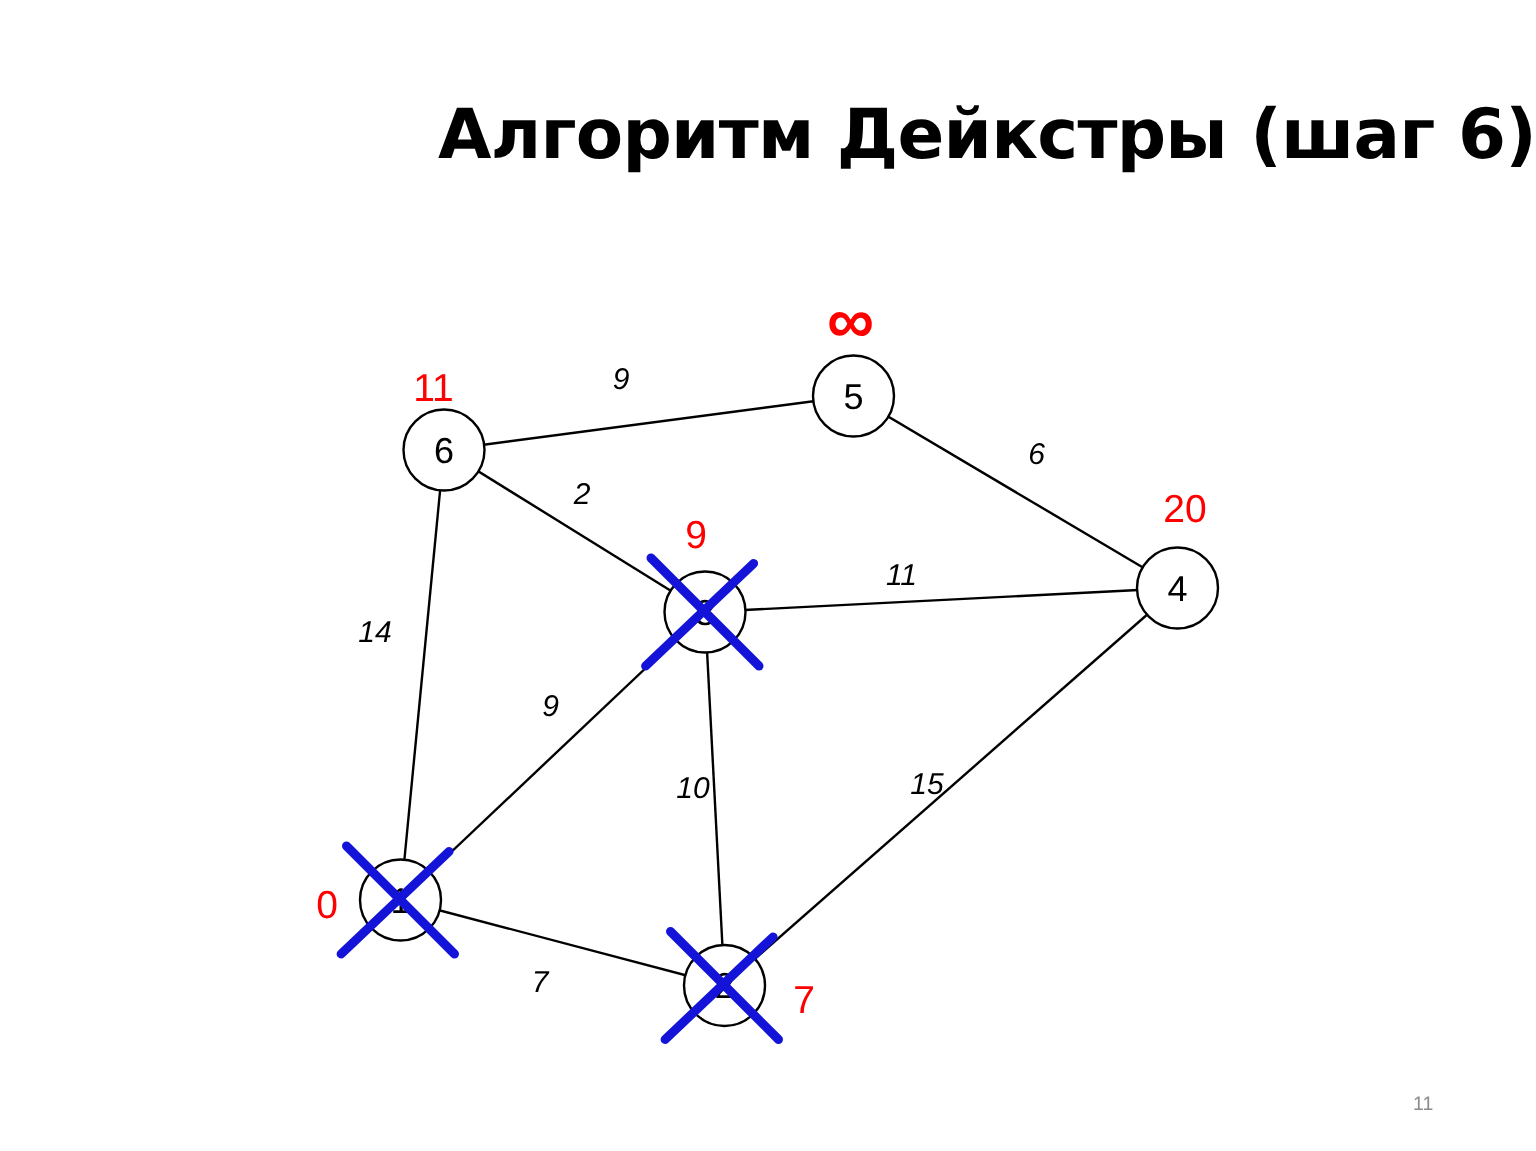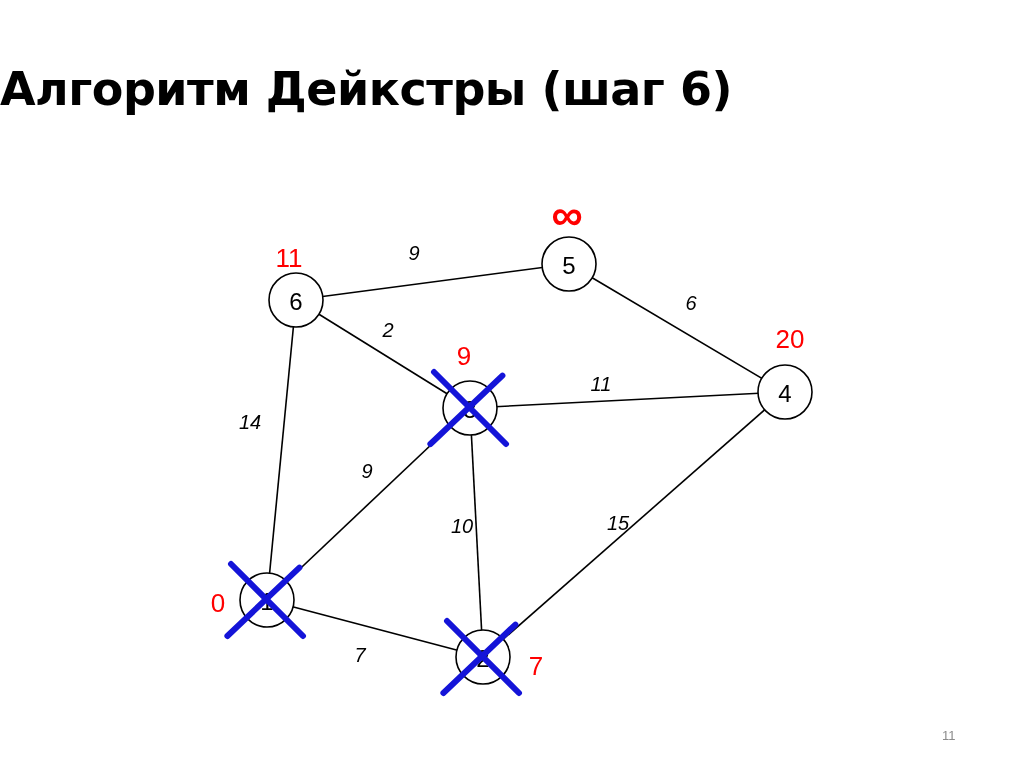--- a/index.html
+++ b/index.html
@@ -1,18 +1,18 @@
 <!DOCTYPE html>
 <html><head>
 <meta charset="utf-8">
 <style>
   html, body { margin: 0; padding: 0; background: #ffffff; }
   body { width: 1024px; height: 767px; position: relative; overflow: hidden; font-family: "Liberation Sans", sans-serif; }
   .title {
-    position: absolute; left: 0; top: 62px; width: 1024px; text-align: left;
+    position: absolute; left: 0; top: 62px; width: 1024px; text-align: right;
     font-family: "DejaVu Sans", sans-serif; font-weight: bold; font-size: 46px; color: #000;
     letter-spacing: -0.5px;
   }
   svg.graph { position: absolute; left: 0; top: 0; }
   .page-num {
     position: absolute; left: 942px; top: 728px; font-size: 13px; color: #8c8c8c;
     font-family: "Liberation Sans", sans-serif;
   }
   .edge { stroke: #000; stroke-width: 1.6; }
   .node { fill: #fff; stroke: #000; stroke-width: 1.6; }

